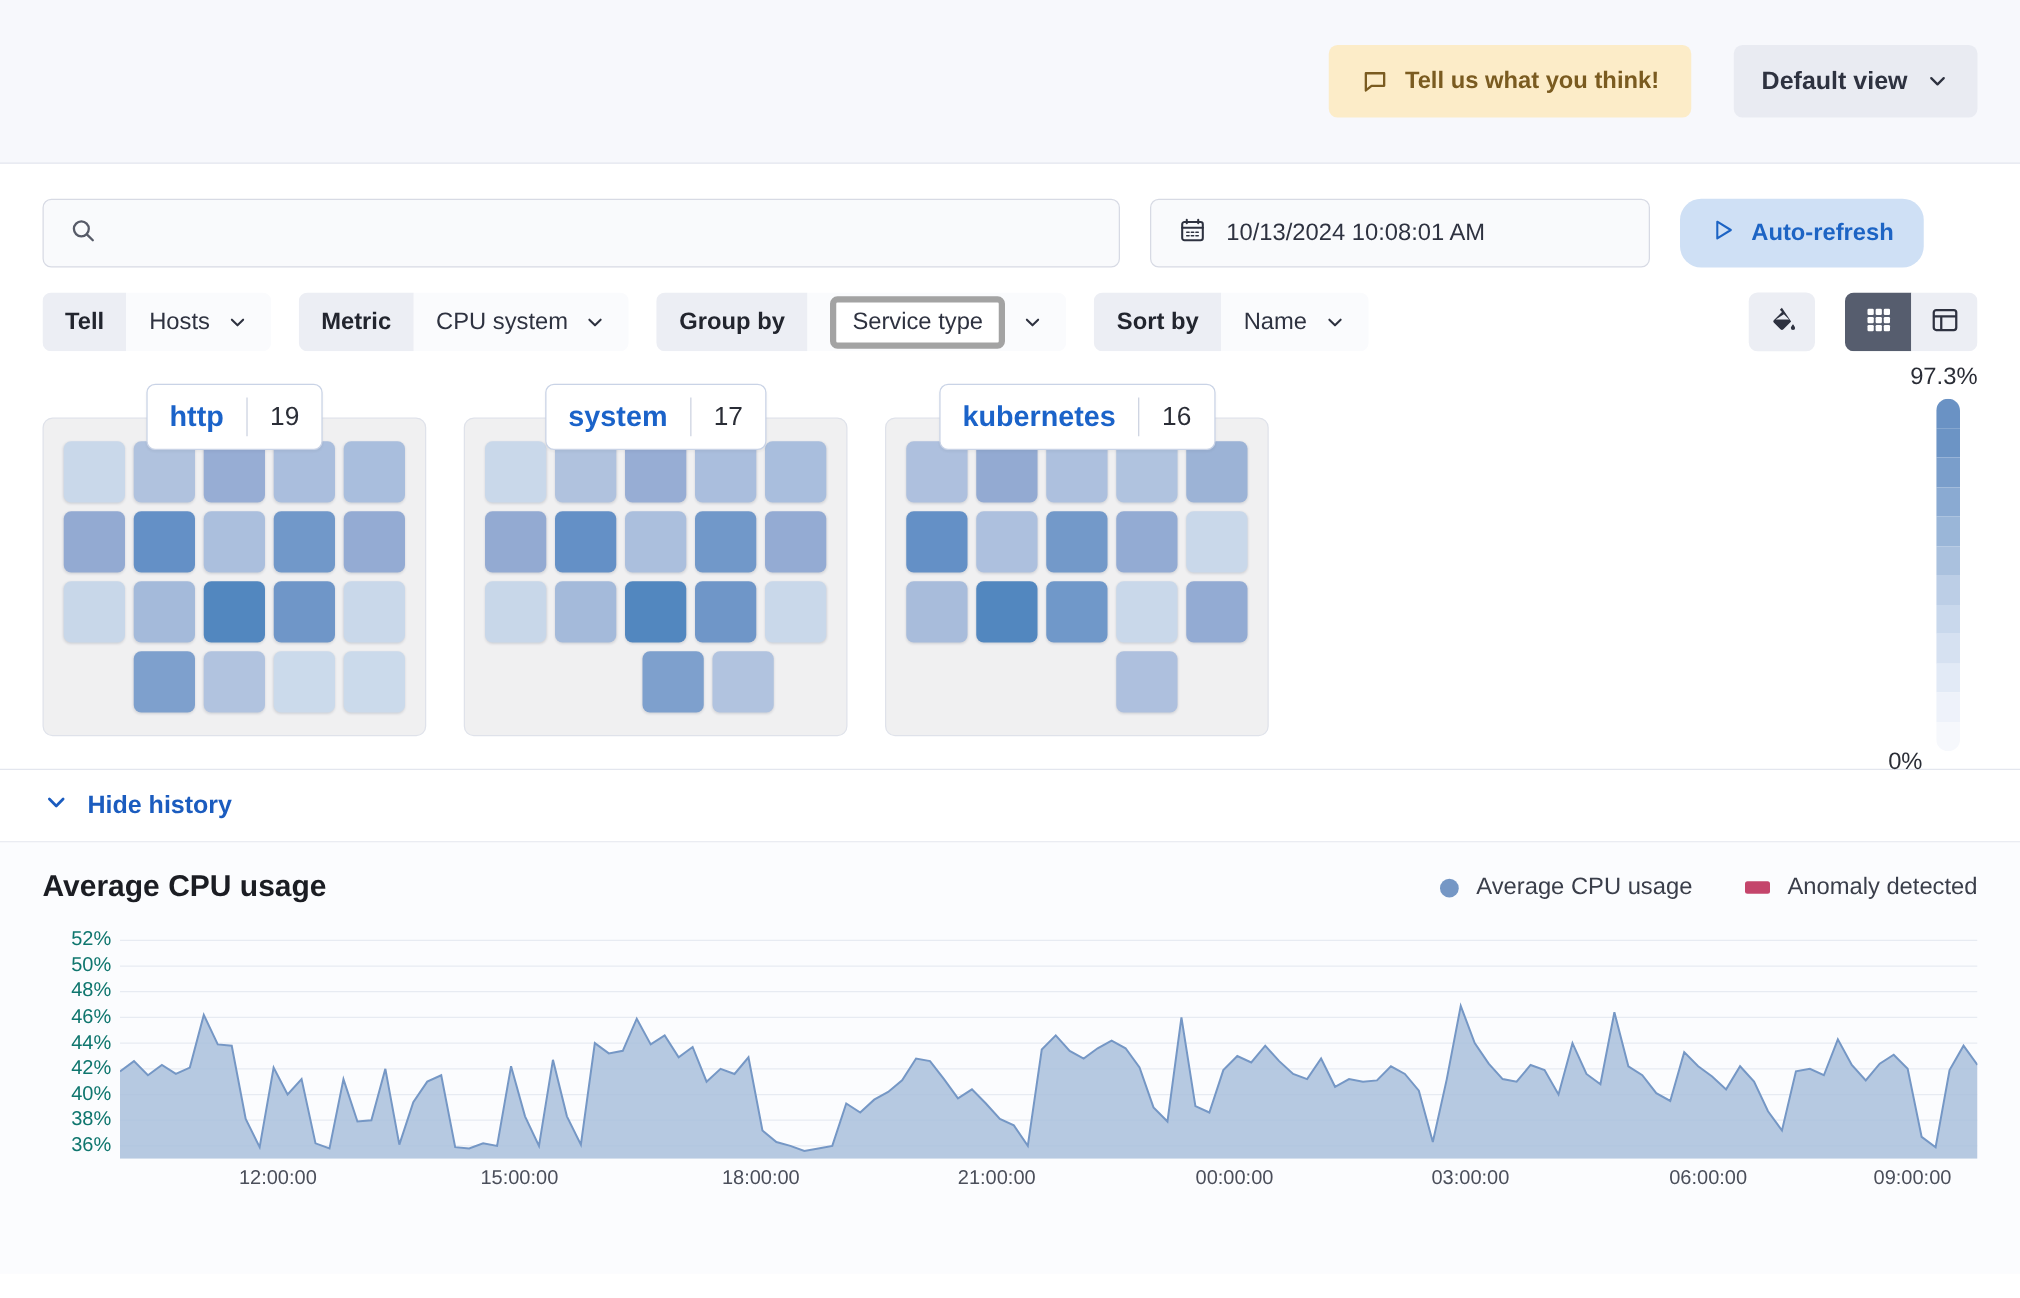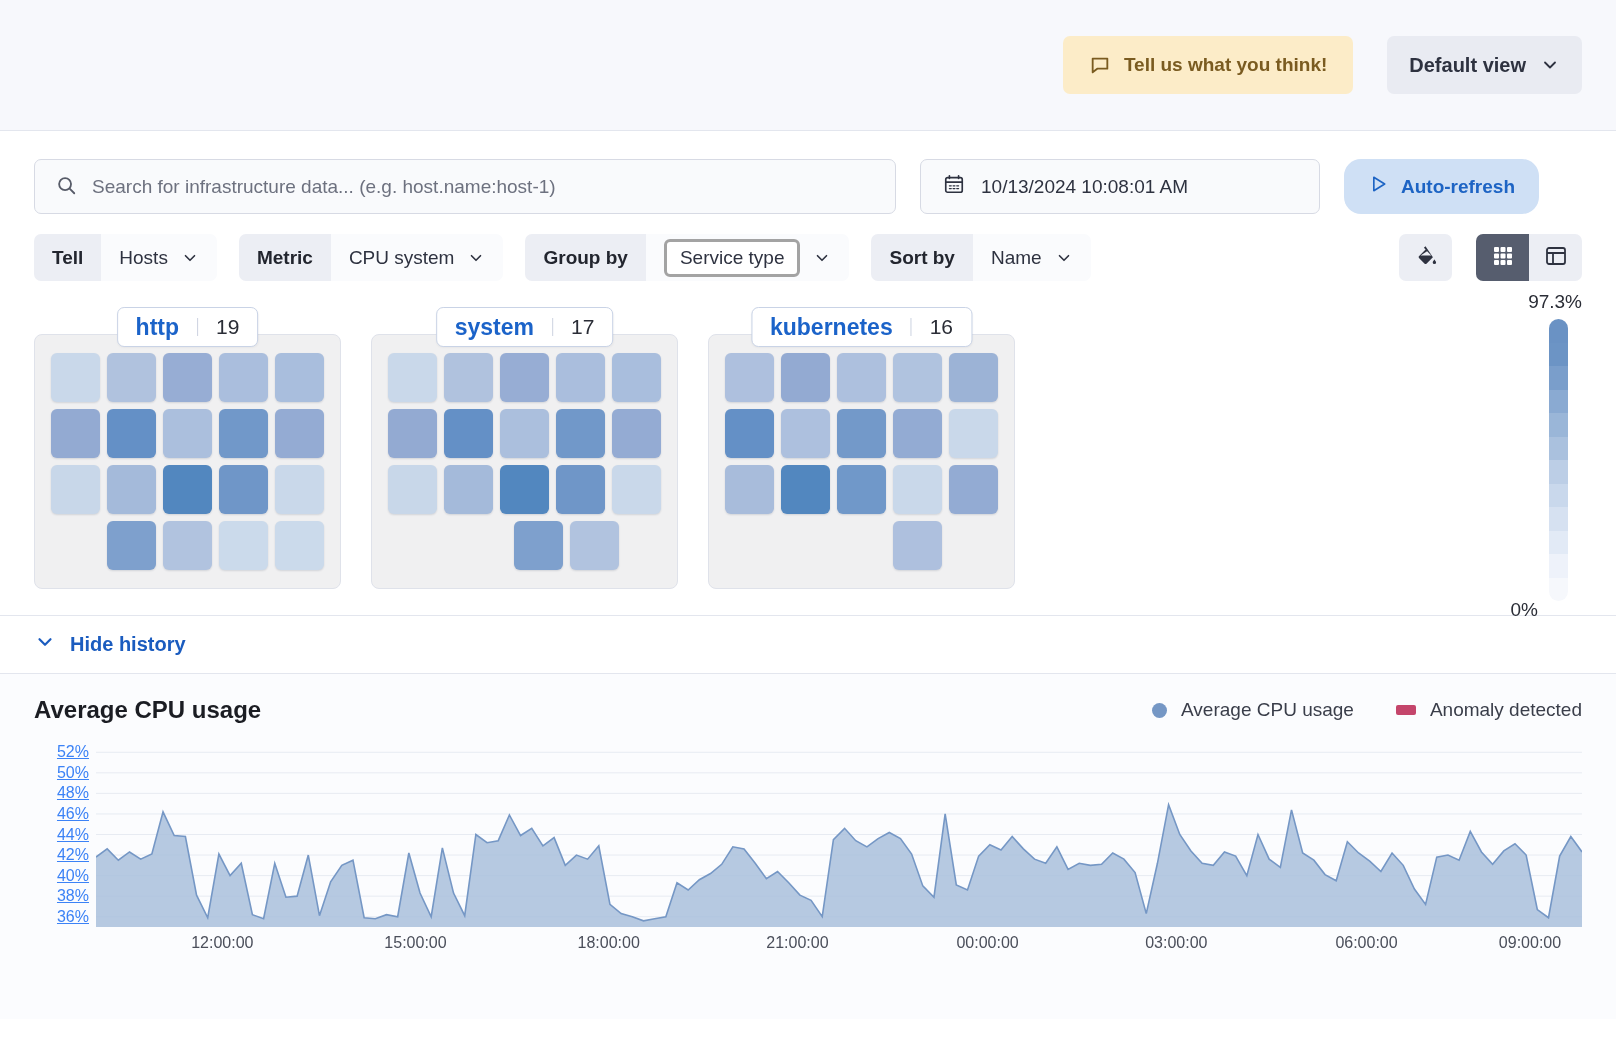--- a/index.html
+++ b/index.html
@@ -98,21 +98,21 @@
     padding: 0 18px;
     font-size: 19px; font-weight: 700;
   }
   .fvalue {
     background: #fafbfd; color: #2e3240;
     display: flex; align-items: center; gap: 13px;
     padding: 0 18px;
     font-size: 19px; cursor: pointer;
   }
   .fvalue.boxed .pill {
-    border: 3px solid #a3a3a3; border-radius: 6px;
+    border: 5px solid #a3a3a3; border-radius: 6px;
     padding: 5px 13px; background:#fff; font-weight:500;
   }
   .chev { display:flex; align-items:center; }
   .filters-right {
     margin-left: auto; display: flex; align-items: center; gap: 24px;
   }
   .icon-btn {
     width: 53px; height: 47px;
     background: #eceef4; border: none; border-radius: 7px;
     display: flex; align-items: center; justify-content: center;
@@ -133,21 +133,21 @@
     padding: 26px 34px 0 34px;
     border-bottom: 1px solid #e3e6ee;
   }
   .groups { display: flex; gap: 30px; align-items: flex-start; }
   .group { position: relative; }
   .group-badge {
     position: absolute; top: 0; left: 50%;
     transform: translateX(-50%);
     background: #fff; border: 1px solid #c9d3e6;
     border-radius: 7px; z-index: 3;
-    display: flex; align-items: stretch; height: 40px;
+    display: flex; align-items: stretch; height: 53px;
     box-shadow: 0 1px 2px rgba(0,0,0,.04);
   }
   .group-badge .gname {
     display:flex; align-items:center; padding: 0 18px;
     font-size: 23px; font-weight: 700; color: #1b63c9;
   }
   .group-badge .gsep { width:1px; background:#ccd2e0; margin:10px 0; }
   .group-badge .gcount {
     display:flex; align-items:center; padding: 0 18px;
     font-size: 21px; color: #2a2d36;
@@ -200,23 +200,22 @@
   .chart-title { font-size: 24px; font-weight: 700; color:#1b1d23; }
   .chart-legend { margin-left:auto; display:flex; align-items:center; gap: 42px; }
   .legend-item { display:flex; align-items:center; gap:14px; font-size:19px; color:#3a3e4a; }
   .dot { width:15px; height:15px; border-radius:50%; }
   .bar { width:20px; height:10px; border-radius:2px; }
   .plot { position: relative; margin-top: 18px; height: 222px; }
   .ylabels {
     position:absolute; left:0; top:0; width: 55px; height: 185px;
   }
   .ylabels span {
-    position:absolute; right:0; font-size:16px; color:#3b82f6;
+    position:absolute; right:0; font-size:16px; color:#0f766e;
     transform: translateY(-50%);
-    text-decoration: underline;
   }
   .plotarea {
     position:absolute; left:62px; right:0; top:0; height: 185px;
     background: #fbfcfe;
   }
   .xlabels {
     position:absolute; left:62px; right:0; top:192px; height: 30px;
   }
   .xlabels span {
     position:absolute; font-size:16px; color:#4a4e5a;
@@ -250,21 +249,20 @@
   </div>
 
   <div class="searchrow">
     <div class="search-box">
       <span>
         <svg width="22" height="22" viewBox="0 0 24 24" fill="none" stroke="#575b68" stroke-width="2">
           <circle cx="11" cy="11" r="6.5"></circle>
             <path d="M16 16l5 5" stroke-linecap="round"></path>
         </svg>
       </span>
-      <input type="text" placeholder="Search for infrastructure data... (e.g. host.name:host-1)" style="">
     </div>
     <div class="date-box">
       <span>
         <svg width="22" height="22" viewBox="0 0 24 24" fill="none" stroke="#2e3240" stroke-width="1.8">
           <rect x="3" y="5" width="18" height="16" rx="2"></rect>
           <path d="M3 10h18M7 3v3M17 3v3" stroke-linecap="round"></path>
           <path d="M7 14h2M11 14h2M15 14h2M7 17h2M11 17h2M15 17h2" stroke-width="1.4" stroke-linecap="round"></path>
         </svg>
       </span>
       <span>10/13/2024 10:08:01 AM</span>

